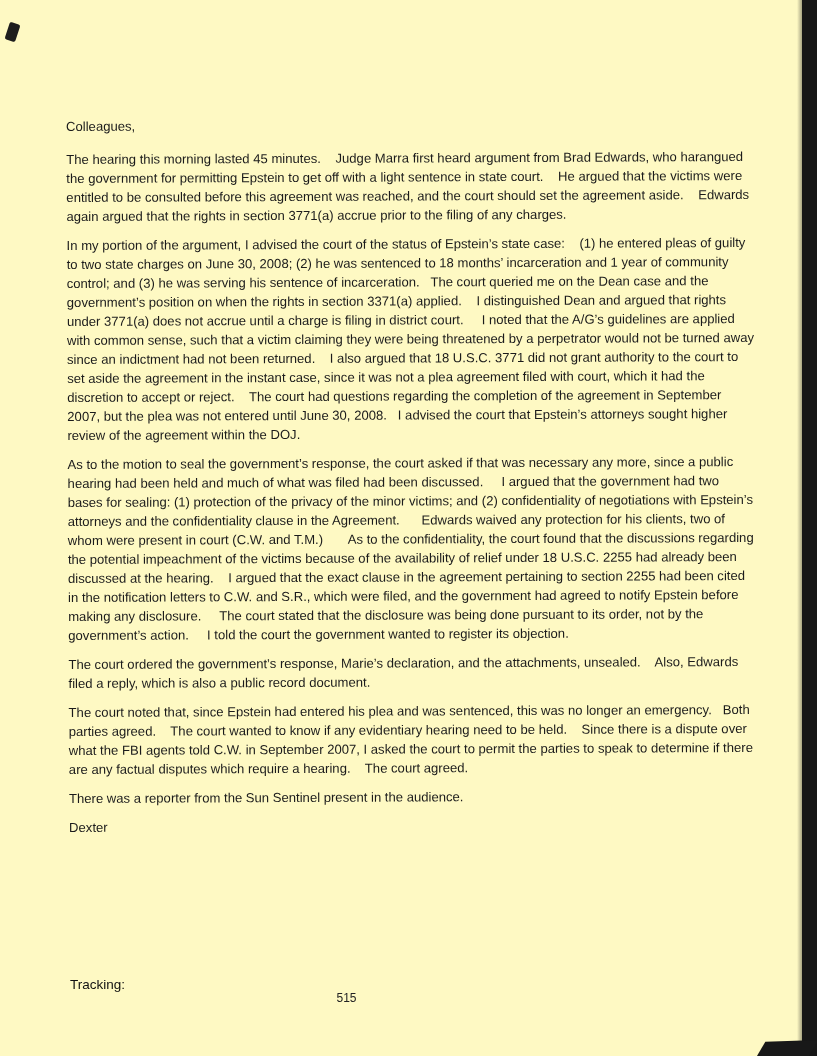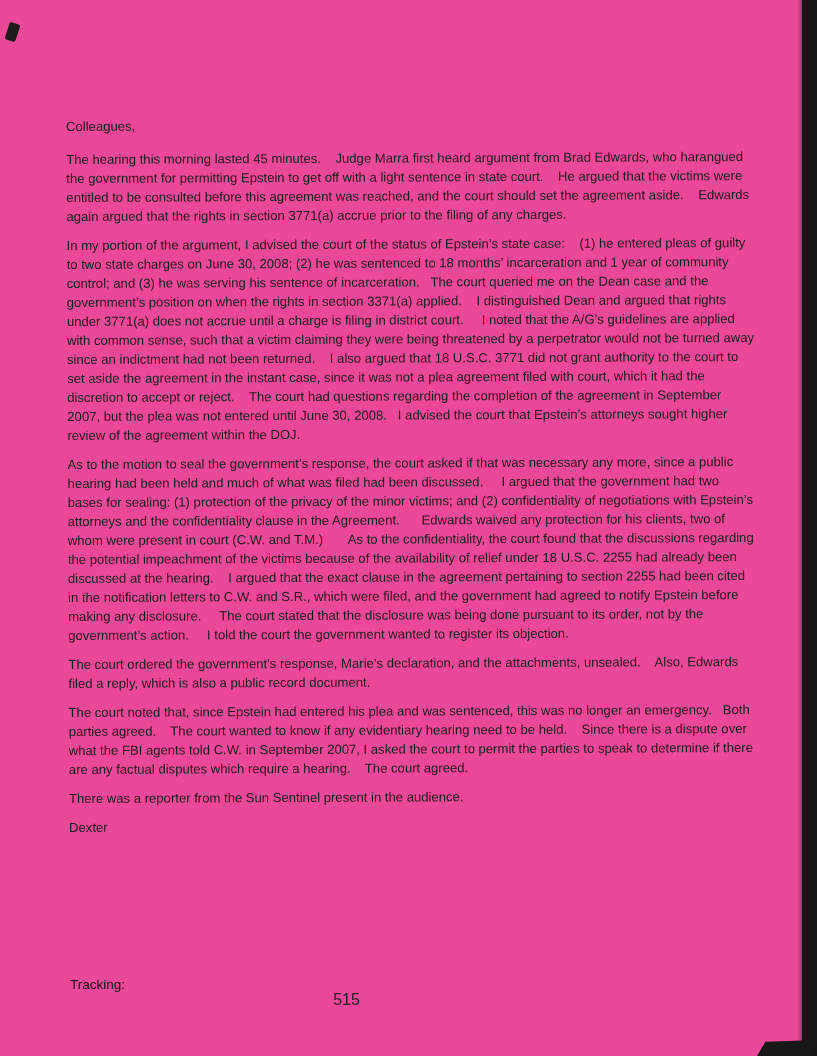--- a/index.html
+++ b/index.html
@@ -6,21 +6,21 @@
   html, body { margin: 0; padding: 0; }
   body {
     width: 817px; height: 1056px;
     background: #ffffff;
     position: relative;
     font-family: "Liberation Sans", sans-serif;
     overflow: hidden;
   }
   .page {
     position: absolute; inset: 0;
-    background: #ec4899;
+    background: #fef9c3;
     overflow: hidden;
   }
   
   .letter {
     position: absolute;
     left: 66px; top: 117px;
     width: 688px;
     font-size: 13.1px;
     line-height: 19px;
     color: #1b1b1b;
@@ -40,21 +40,21 @@
     left: 70px; top: 977px;
     font-weight: normal;
     font-size: 13.5px;
     color: #101010;
   }
   .footer-page {
     position: absolute;
     left: 0; top: 991px;
     width: 693px;
     text-align: center;
-    font-size: 16px;
+    font-size: 12px;
     color: #222222;
   }
 
   
   .edge-right {
     position: absolute; top: 0; right: 0;
     width: 15px; height: 1056px;
     background: #161616;
   }
   .edge-right-fade {

